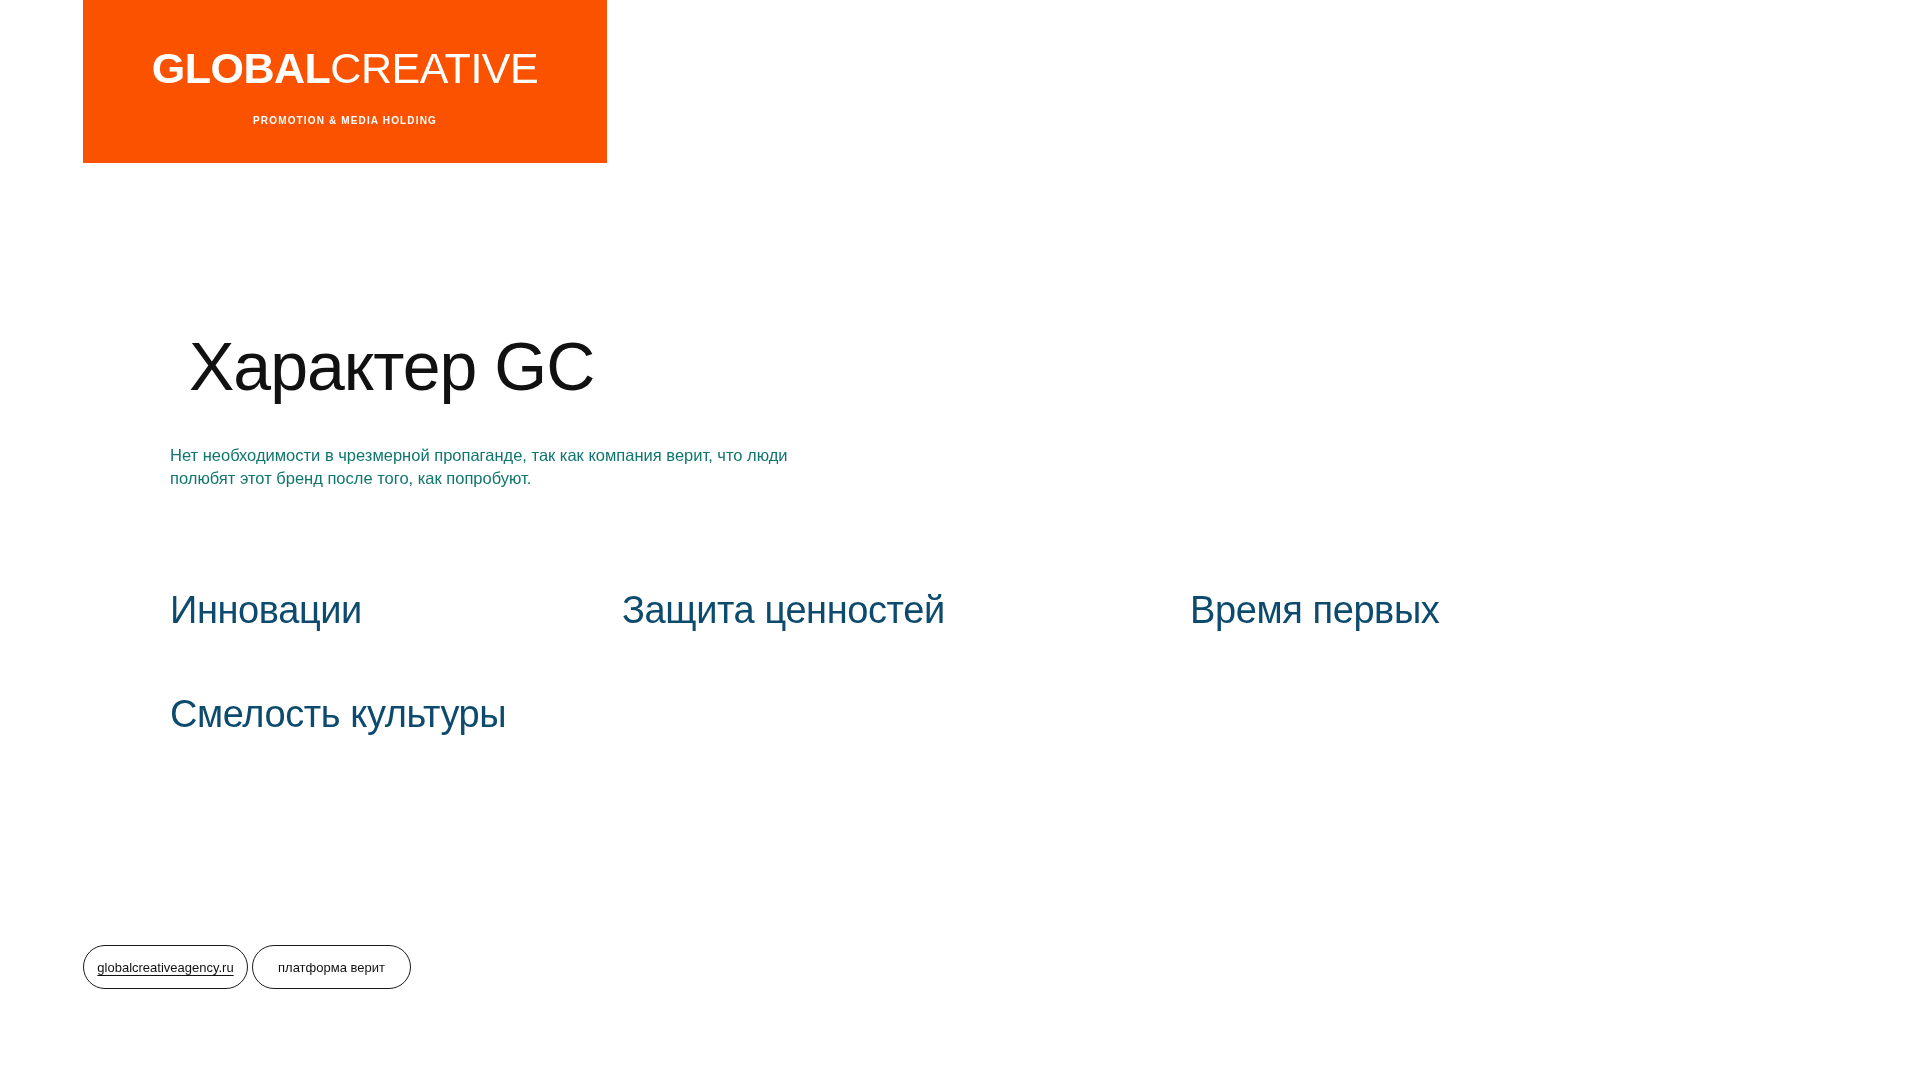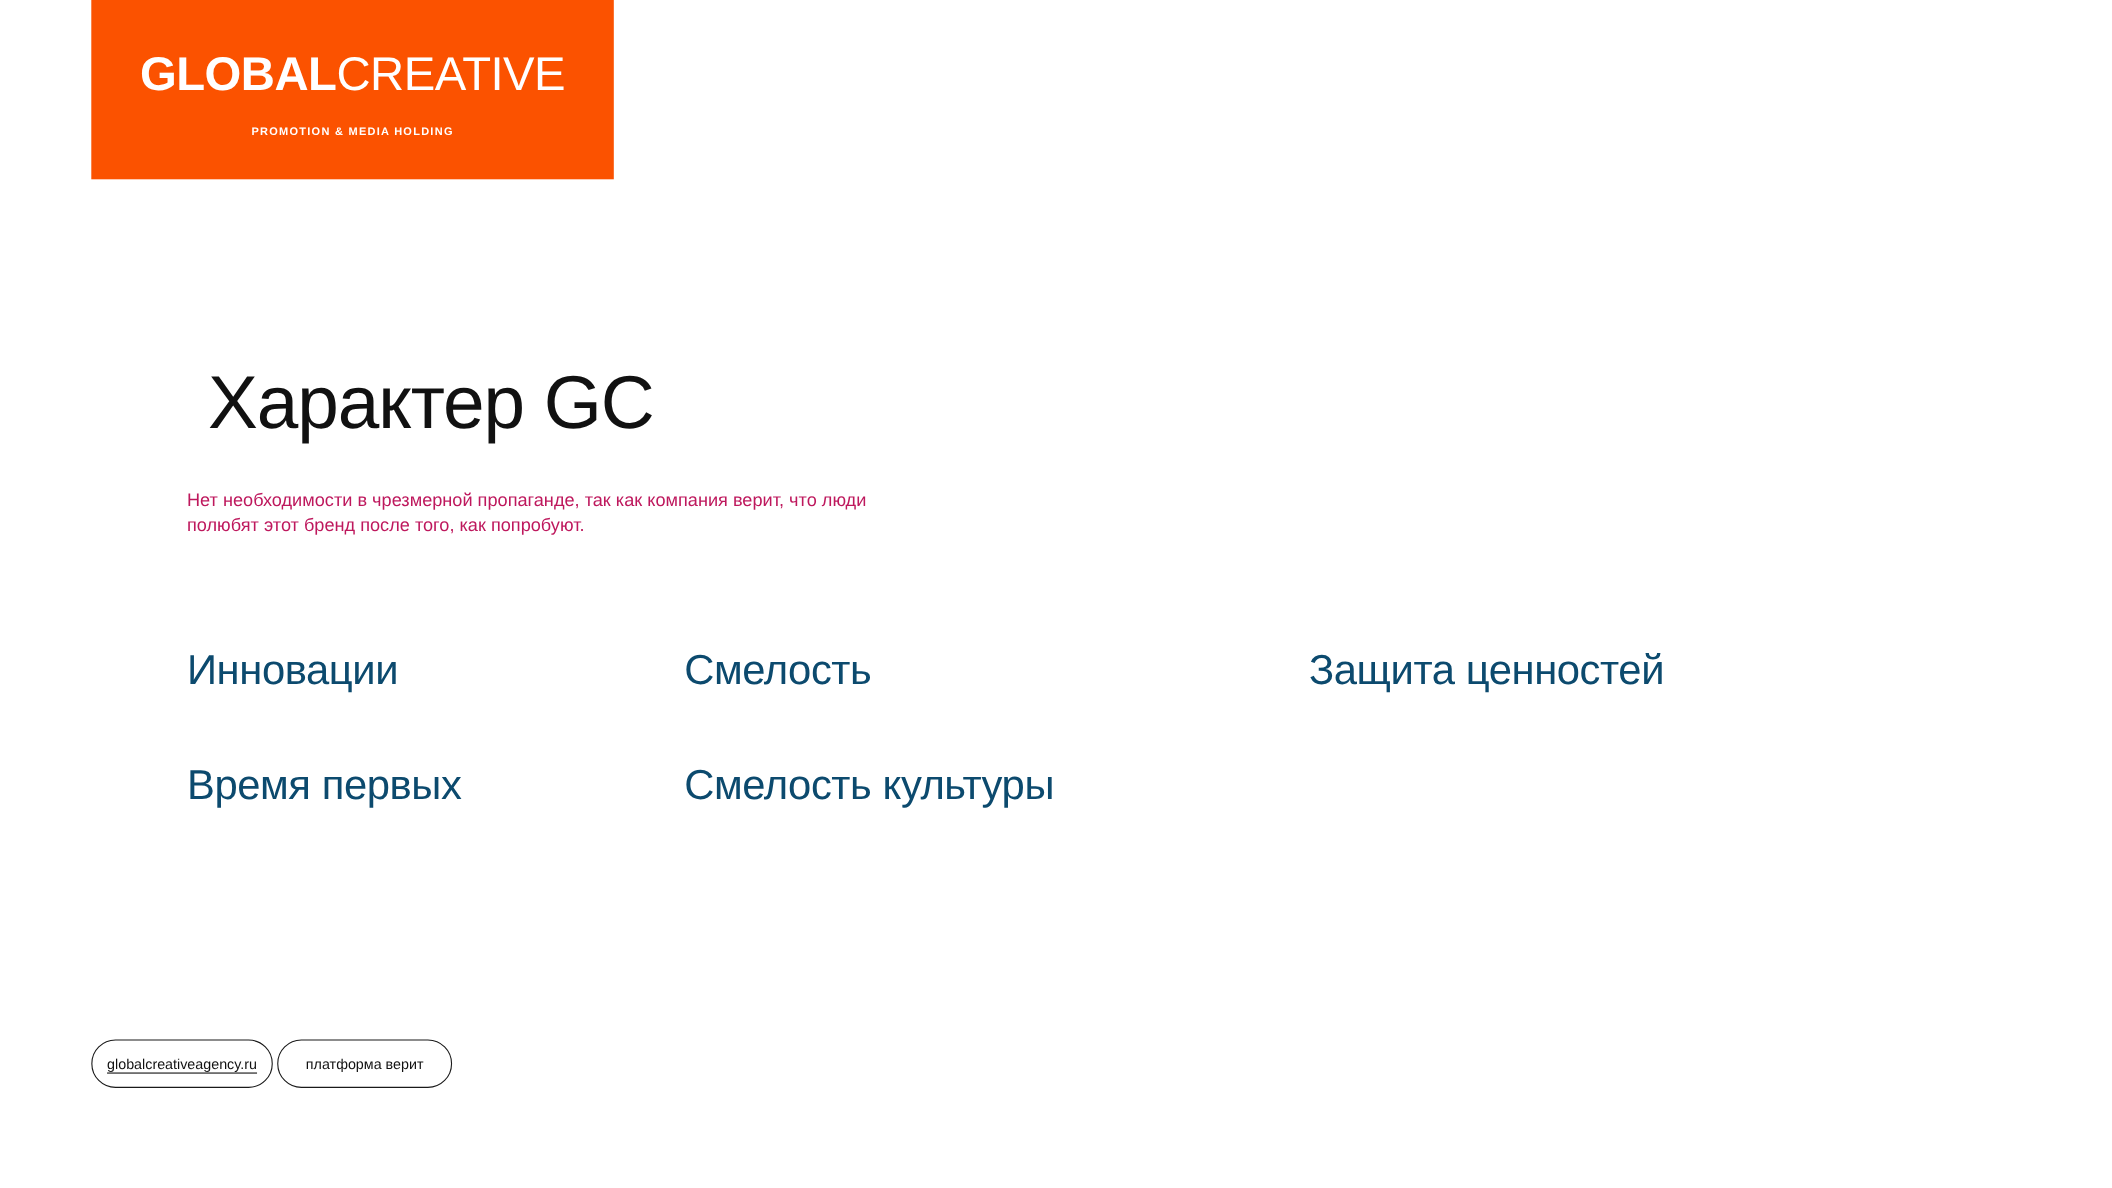--- a/index.html
+++ b/index.html
@@ -23,21 +23,21 @@
     width: 1920px;
     height: 1080px;
     background: #ffffff;
   }
 
   
   .logo-block {
     position: absolute;
     left: 83px;
     top: 0;
-    width: 475px;
+    width: 524px;
     height: 163px;
     background: #fb5200;
     display: flex;
     flex-direction: column;
     align-items: center;
     justify-content: center;
     padding-top: 10px;
   }
 
   .logo-wordmark {
@@ -83,21 +83,21 @@
 
   
   .intro-text {
     position: absolute;
     left: 170px;
     top: 444px;
     width: 660px;
     font-size: 16.5px;
     font-weight: 400;
     line-height: 1.42;
-    color: #be185d;
+    color: #0f766e;
   }
 
   
   .values-grid {
     position: absolute;
     left: 170px;
     top: 588px;
     width: 1420px;
     display: grid;
     grid-template-columns: 452px 568px 400px;
@@ -159,21 +159,20 @@
     </div>
     <div class="logo-tagline">PROMOTION &amp; MEDIA HOLDING</div>
   </div>
 
   <h1 class="page-title">Характер GC</h1>
 
   <p class="intro-text">Нет необходимости в чрезмерной пропаганде, так как компания верит, что люди полюбят этот бренд после того, как попробуют.</p>
 
   <div class="values-grid">
     <div class="value-item">Инновации</div>
-    <div class="value-item">Смелость</div>
     <div class="value-item">Защита ценностей</div>
     <div class="value-item">Время первых</div>
     <div class="value-item">Смелость культуры</div>
   </div>
 
   <div class="footer-pills">
     <a class="pill pill-site" href="#">
       <span class="pill-label">globalcreativeagency.ru</span>
     </a>
     <div class="pill pill-tag">

